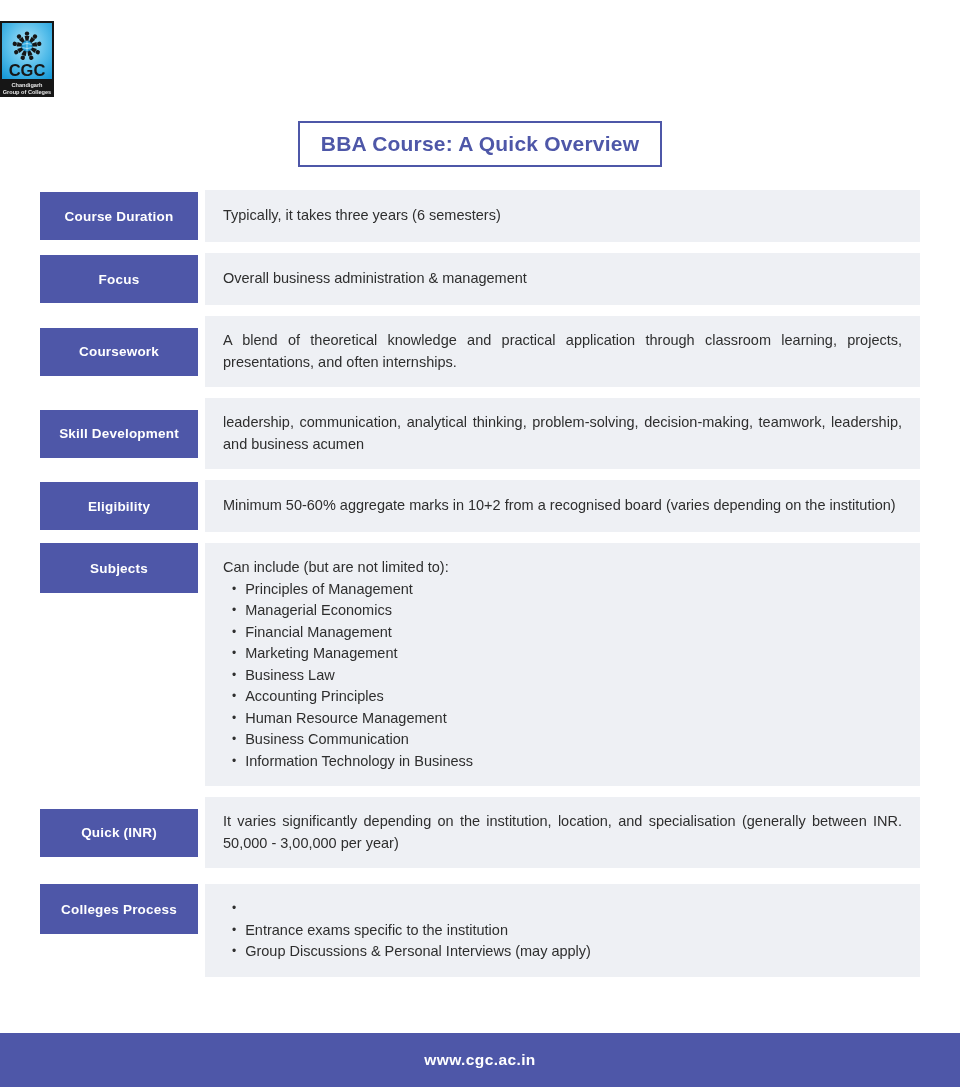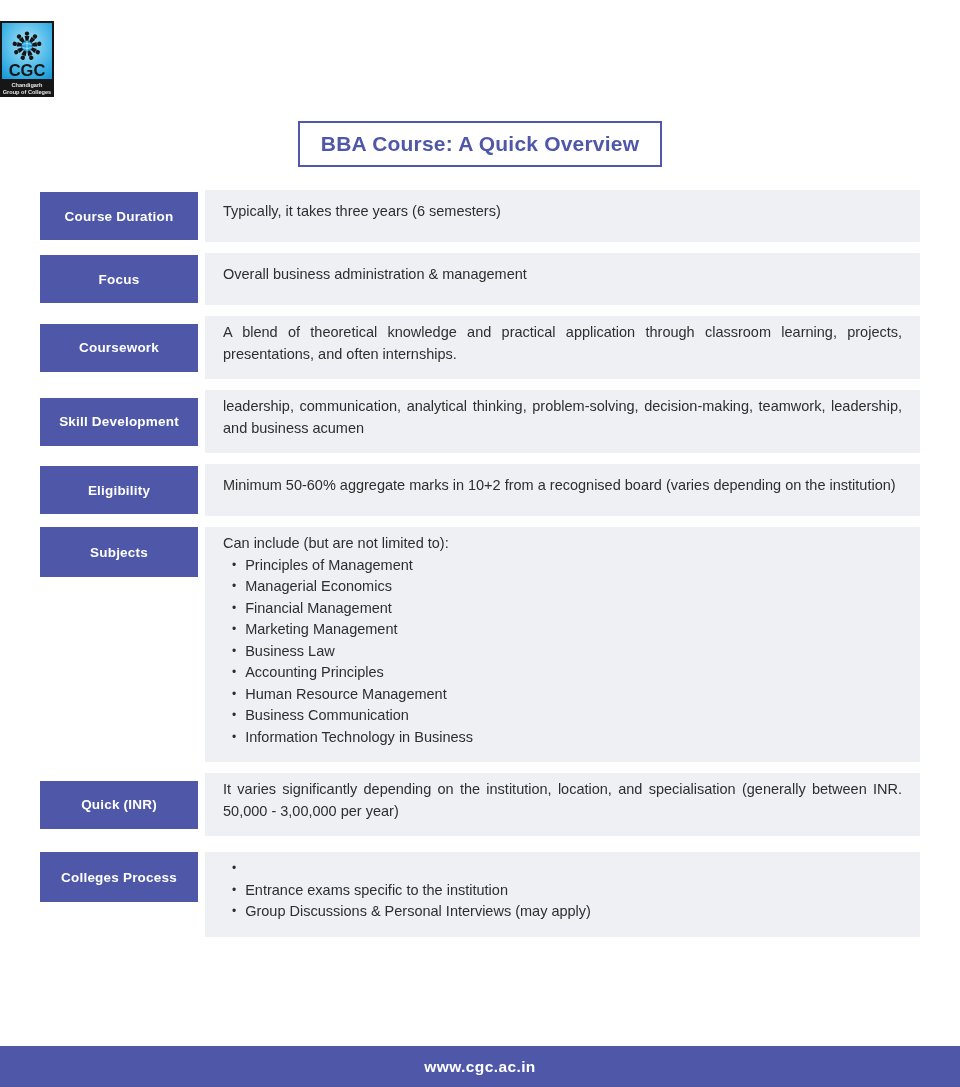--- a/index.html
+++ b/index.html
@@ -27,31 +27,31 @@
     flex:0 0 158px;width:158px;min-height:48px;margin-right:7px;
     background:#4e57a8;color:#ffffff;
     font-weight:bold;font-size:13.5px;letter-spacing:.2px;
     display:flex;align-items:center;justify-content:center;text-align:center;
     box-sizing:border-box;padding:4px 6px;
   }
   .row.top-align .row-label{min-height:50px;}
   .row-content{
     flex:1 1 auto;background:#eef0f4;
     box-sizing:border-box;min-height:52px;
-    padding:6px 18px 14px 18px;
+    padding:14px 18px 14px 18px;
     font-size:14.5px;line-height:21.5px;
     display:flex;flex-direction:column;justify-content:center;
   }
   .row-content p{margin:0;text-align:justify;}
   .row-content .intro{margin:0;text-align:left;}
   .bullet-list{list-style:none;margin:0;padding:0 0 0 9px;}
   .bullet-list li{display:flex;}
   .bullet-list .dot{flex:0 0 auto;margin-right:9px;font-size:12px;line-height:21.5px;}
   .footer{
-    position:absolute;left:0;bottom:0;width:960px;height:41px;
+    position:absolute;left:0;bottom:0;width:960px;height:54px;
     background:#4e57a8;color:#ffffff;
     display:flex;align-items:center;justify-content:center;
     font-size:15.5px;font-weight:bold;letter-spacing:.4px;
   }
 </style>
 </head>
 <body>
 
 <div class="header">
   <svg class="logo-svg" width="54" height="76" viewBox="0 0 54 76" xmlns="http://www.w3.org/2000/svg">

